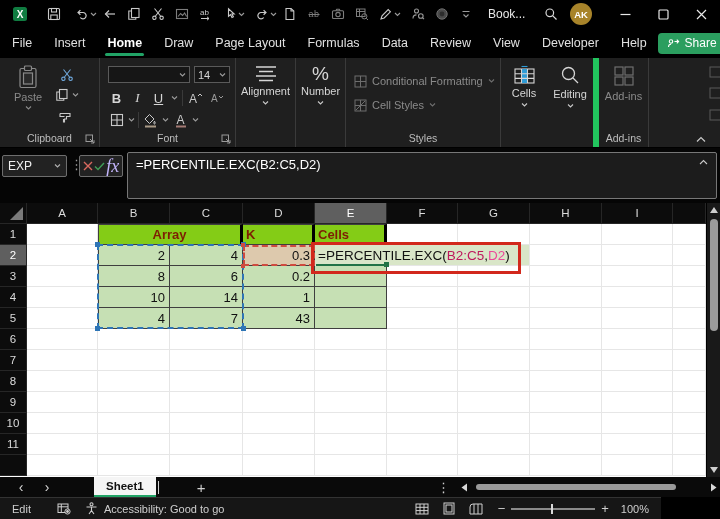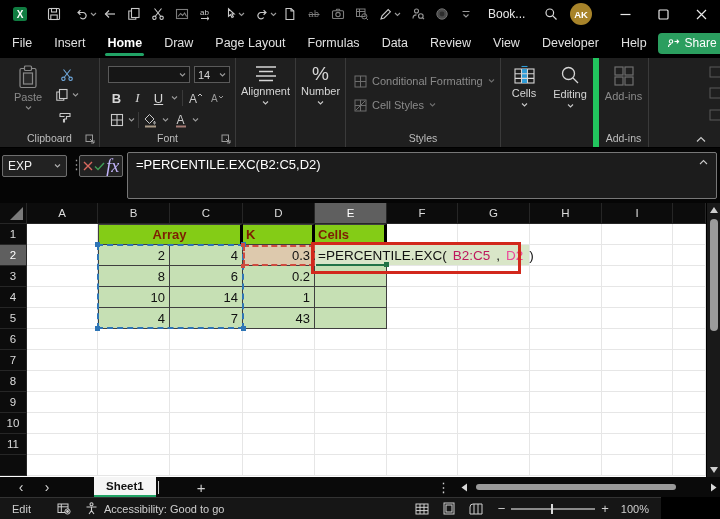--- a/index.html
+++ b/index.html
@@ -60,21 +60,21 @@
   .tan{background:#ddc9ad;border-right:1px solid #3f3f3f;border-bottom:1px solid #3f3f3f;}
   .bl{border-left:1px solid #3f3f3f;}
   .numc{justify-content:flex-end;padding-right:4px;}
   .lft{justify-content:flex-start;padding-left:3px;}
   .ctr{justify-content:center;}
   .ovl{position:absolute;}
   .handle{position:absolute;width:5px;height:5px;}
   .vsb{position:absolute;right:0;top:0;width:14px;height:274px;background:#191919;border-left:1px solid #000;}
   .vsb .thumb{position:absolute;left:3px;top:16px;width:8px;height:112px;background:#9a9a9a;border-radius:4px;}
   .tri{width:0;height:0;position:absolute;left:3px;}
-  .e2text{font-size:13.5px;white-space:nowrap;display:flex;align-items:center;height:100%;gap:6px;}
+  .e2text{font-size:13.5px;white-space:nowrap;display:flex;align-items:center;height:100%;}
 
   
   .sheetbar{position:absolute;left:0;top:477px;width:720px;height:20px;background:#0a0a0a;display:flex;align-items:center;}
   .navchev{color:#d8d8d8;font-size:14px;width:26px;text-align:center;}
   .sheettab{height:20px;background:#f5f5f5;color:#111;font-size:11.5px;font-weight:700;display:flex;align-items:center;justify-content:center;padding:0 12px;border-bottom:2px solid #21a366;margin-left:34px;}
   .tabsep{width:1px;height:13px;background:#cfcfcf;margin-left:2px;}
   .addsheet{color:#d0d0d0;font-size:15px;margin-left:38px;}
   .moredots{color:#d0d0d0;font-size:13px;margin-left:auto;margin-right:10px;}
   .hsb{display:flex;align-items:center;width:258px;height:20px;margin-right:2px;}
   .hsb .track{position:relative;flex:1;height:20px;}

